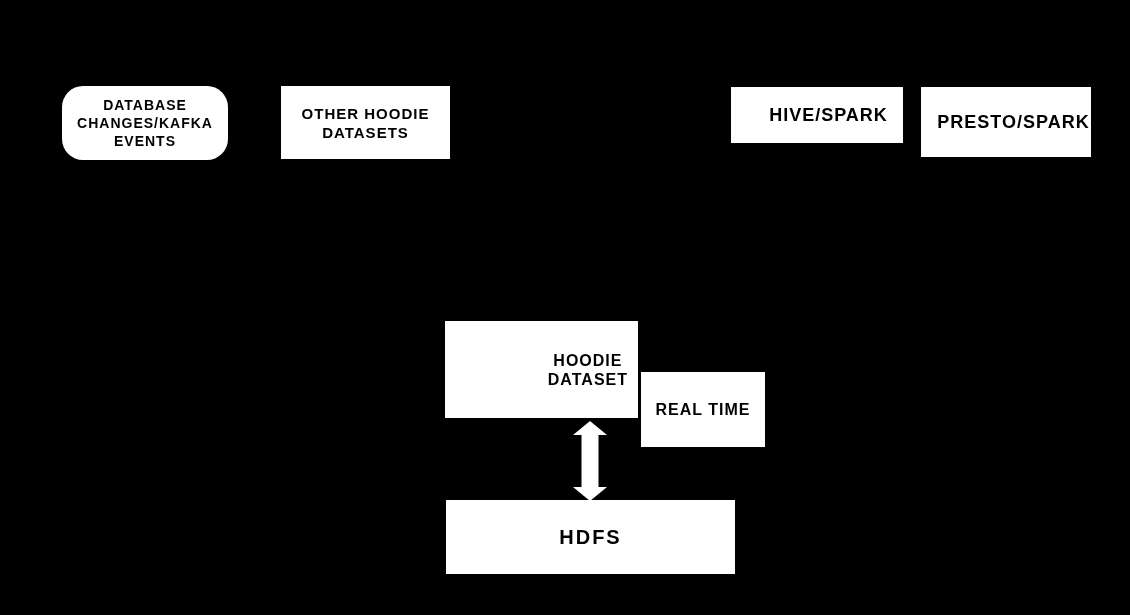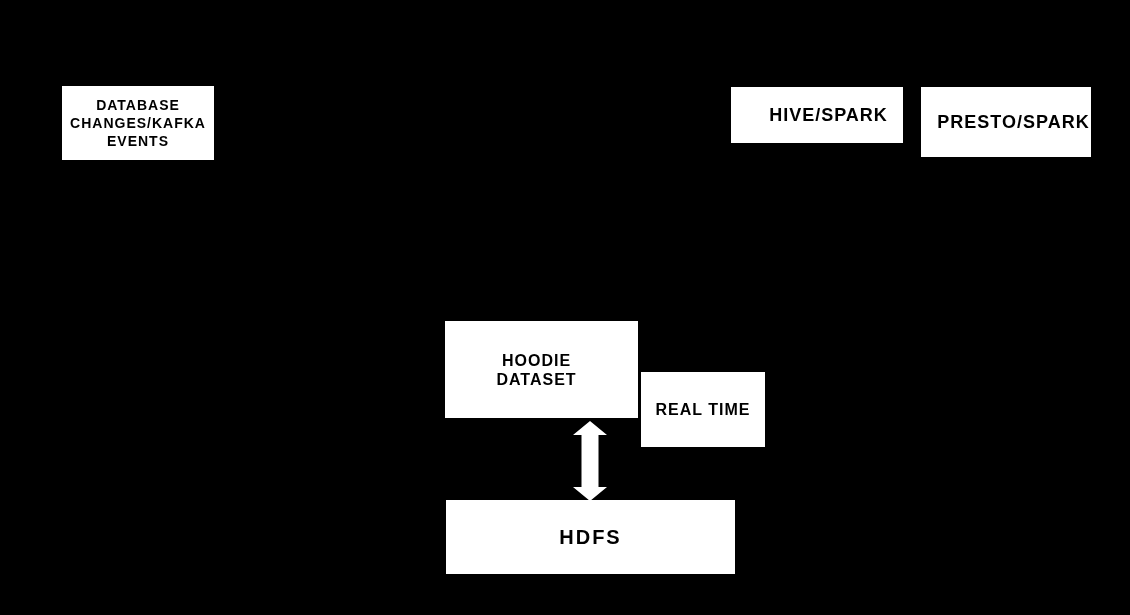--- a/index.html
+++ b/index.html
@@ -21,26 +21,26 @@
     color: #000000;
     display: flex;
     align-items: center;
     justify-content: center;
     text-align: center;
     font-weight: 700;
     letter-spacing: 1px;
     white-space: pre-line;
     box-sizing: border-box;
   }
-  .n-db     { left: 62px;  top: 86px;  width: 152px; height: 74px; font-size: 14px; line-height: 18px; }
+  .n-db     { left: 62px;  top: 86px;  width: 166px; height: 74px; font-size: 14px; line-height: 18px; border-radius: 21px; }
   .n-other  { left: 281px; top: 86px;  width: 169px; height: 73px; font-size: 15px; line-height: 19px; }
   .n-hive   { left: 731px; top: 87px;  width: 172px; height: 56px; font-size: 18px; padding-left: 23px; }
   .n-presto { left: 921px; top: 87px;  width: 170px; height: 70px; font-size: 18px; padding-left: 15px; }
   .n-hoodie { left: 445px; top: 321px; width: 193px; height: 97px; font-size: 16px; line-height: 19px;
-              justify-content: center; padding-right: 10px; }
+              justify-content: flex-end; padding-right: 10px; }
   .n-hoodie .inner-label { display: inline-block; text-align: center; white-space: pre-line; }
   .n-read   { left: 641px; top: 291px; width: 128px; height: 78px; font-size: 15px; line-height: 19px; }
   .n-real   { left: 641px; top: 372px; width: 124px; height: 75px; font-size: 16px; }
   .n-hdfs   { left: 446px; top: 500px; width: 289px; height: 74px; font-size: 20px; letter-spacing: 2px; }
   .v-arrow {
     position: absolute;
     left: 571px;
     top: 421px;
     width: 38px;
     height: 80px;
@@ -48,20 +48,22 @@
 </style>
 </head>
 <body>
 
 <div class="stage">
 
   <div class="node n-db">DATABASE
 CHANGES/KAFKA
 EVENTS</div>
 
+  <div class="node n-other">OTHER HOODIE
+DATASETS</div>
 
   <div class="node n-hive">HIVE/SPARK</div>
 
   <div class="node n-presto">PRESTO/SPARK</div>
 
   <div class="node n-hoodie">
     <span class="inner-label">HOODIE
 DATASET</span>
   </div>
 

